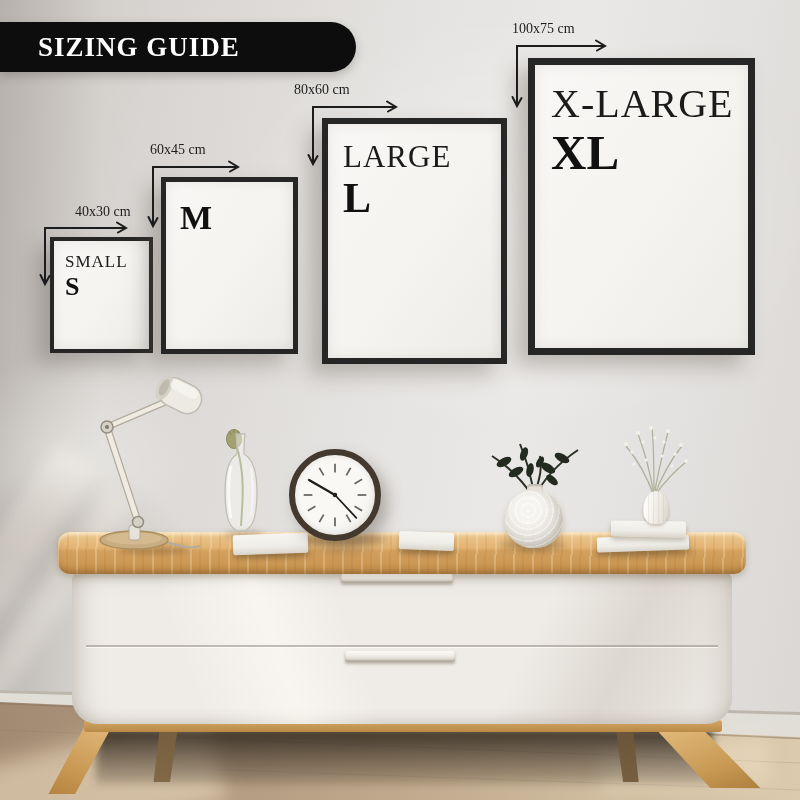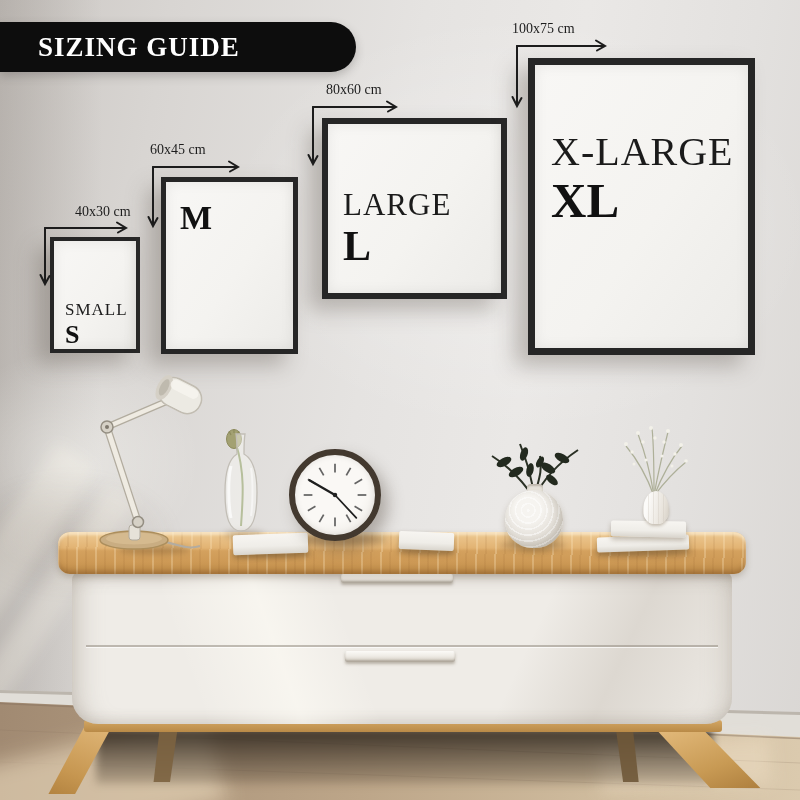--- a/index.html
+++ b/index.html
@@ -30,35 +30,35 @@
     background:rgba(244,230,205,.38);filter:blur(8px);transform:rotate(-3deg);}
   
   .banner{left:0;top:22px;width:356px;height:50px;background:#0d0d0d;
     border-radius:0 26px 26px 0;display:flex;align-items:center;
     box-shadow:0 4px 10px rgba(60,55,50,.25);}
   .banner span{color:#fff;font-weight:bold;font-size:27px;letter-spacing:1px;padding-left:38px;}
   
   .frame{background:linear-gradient(125deg,#f8f7f5 0%,#f4f3f0 55%,#ecebe8 100%);
     border:4px solid #262626;box-sizing:border-box;
     box-shadow:-13px 11px 20px rgba(92,82,72,.34), inset 0 0 14px rgba(0,0,0,.07);}
-  .frame .name{font-weight:400;color:#1b1b1b;letter-spacing:1px;line-height:1.05;margin-top:48px;}
+  .frame .name{font-weight:400;color:#1b1b1b;letter-spacing:1px;line-height:1.05;}
   .frame .abbr{font-weight:bold;color:#111;line-height:1.05;margin-top:2px;}
-  .frame-s {left:50px; top:237px;width:90px; height:116px;border-width:4px;padding:12px 0 0 11px;}
+  .frame-s {left:50px; top:237px;width:103px; height:116px;border-width:4px;padding:12px 0 0 11px;}
   .frame-s .name{font-size:17px;} .frame-s .abbr{font-size:26px;}
   .frame-m {left:161px;top:177px;width:137px;height:177px;border-width:5px;padding:16px 0 0 14px;}
   .frame-m .name{font-size:24px;} .frame-m .abbr{font-size:34px;}
-  .frame-l {left:322px;top:118px;width:185px;height:181px;border-width:6px;padding:17px 0 0 15px;}
+  .frame-l {left:322px;top:118px;width:185px;height:246px;border-width:6px;padding:17px 0 0 15px;}
   .frame-l .name{font-size:31px;} .frame-l .abbr{font-size:42px;}
   .frame-xl{left:528px;top:58px; width:227px;height:297px;border-width:7px;padding:18px 0 0 16px;}
   .frame-xl .name{font-size:40px;} .frame-xl .abbr{font-size:49px;}
   
   .dim-label{font-size:14px;color:#1d1d1d;white-space:nowrap;}
   .dim-s-label {left:27px; top:204px;margin-left:48px;}
   .dim-m-label {left:150px;top:142px;}
-  .dim-l-label {left:326px;top:82px;}
+  .dim-l-label {left:294px;top:82px;}
   .dim-xl-label{left:512px;top:21px;}
   .dim-arrow{overflow:visible;}
   
   .under-shadow{left:96px;top:728px;width:616px;height:56px;
     background:linear-gradient(180deg,rgba(42,34,26,.88),rgba(95,80,62,.25));filter:blur(4px);}
   .leg{background:linear-gradient(200deg,#e3ba7c,#c69650 70%,#b2823f);}
   .leg-fl{left:44px; top:722px;width:74px; height:72px;clip-path:polygon(58% 0,95% 0,42% 100%,6% 100%);}
   .leg-fr{left:642px;top:722px;width:122px;height:66px;clip-path:polygon(6% 0,44% 0,97% 100%,56% 100%);
     background:linear-gradient(160deg,#e9c184,#c89a54 65%,#ad7e3d);}
   .leg-bl{left:148px;top:726px;width:40px;height:56px;clip-path:polygon(30% 0,75% 0,55% 100%,14% 100%);

